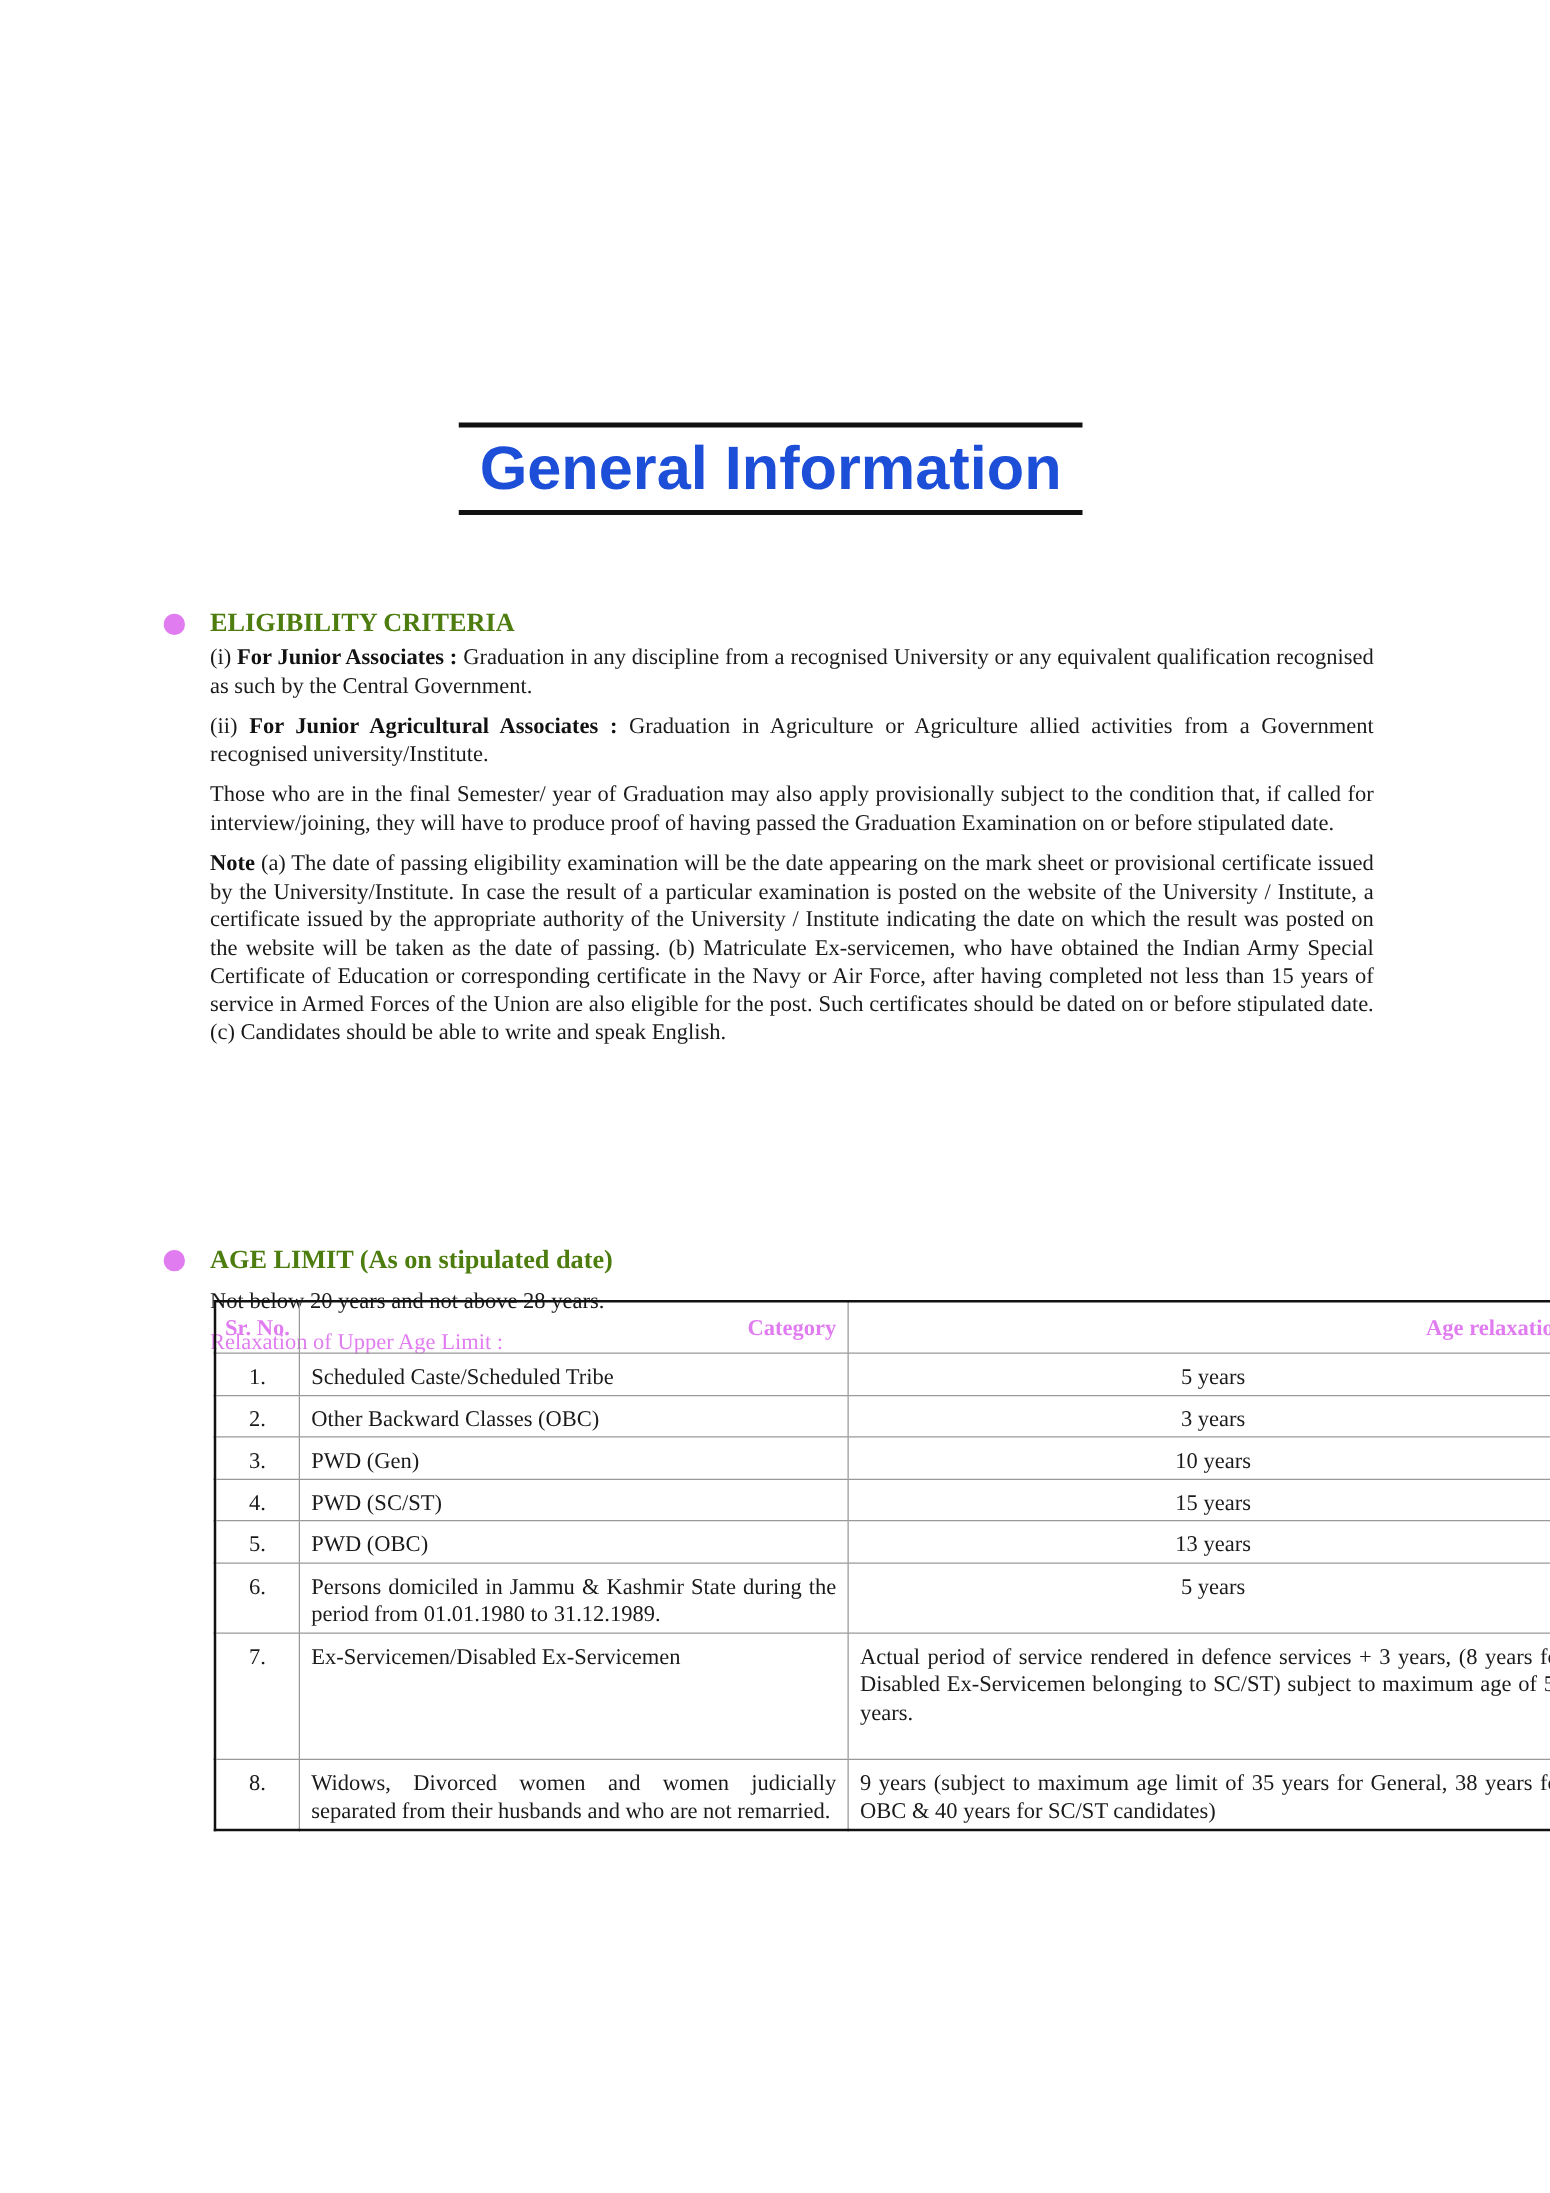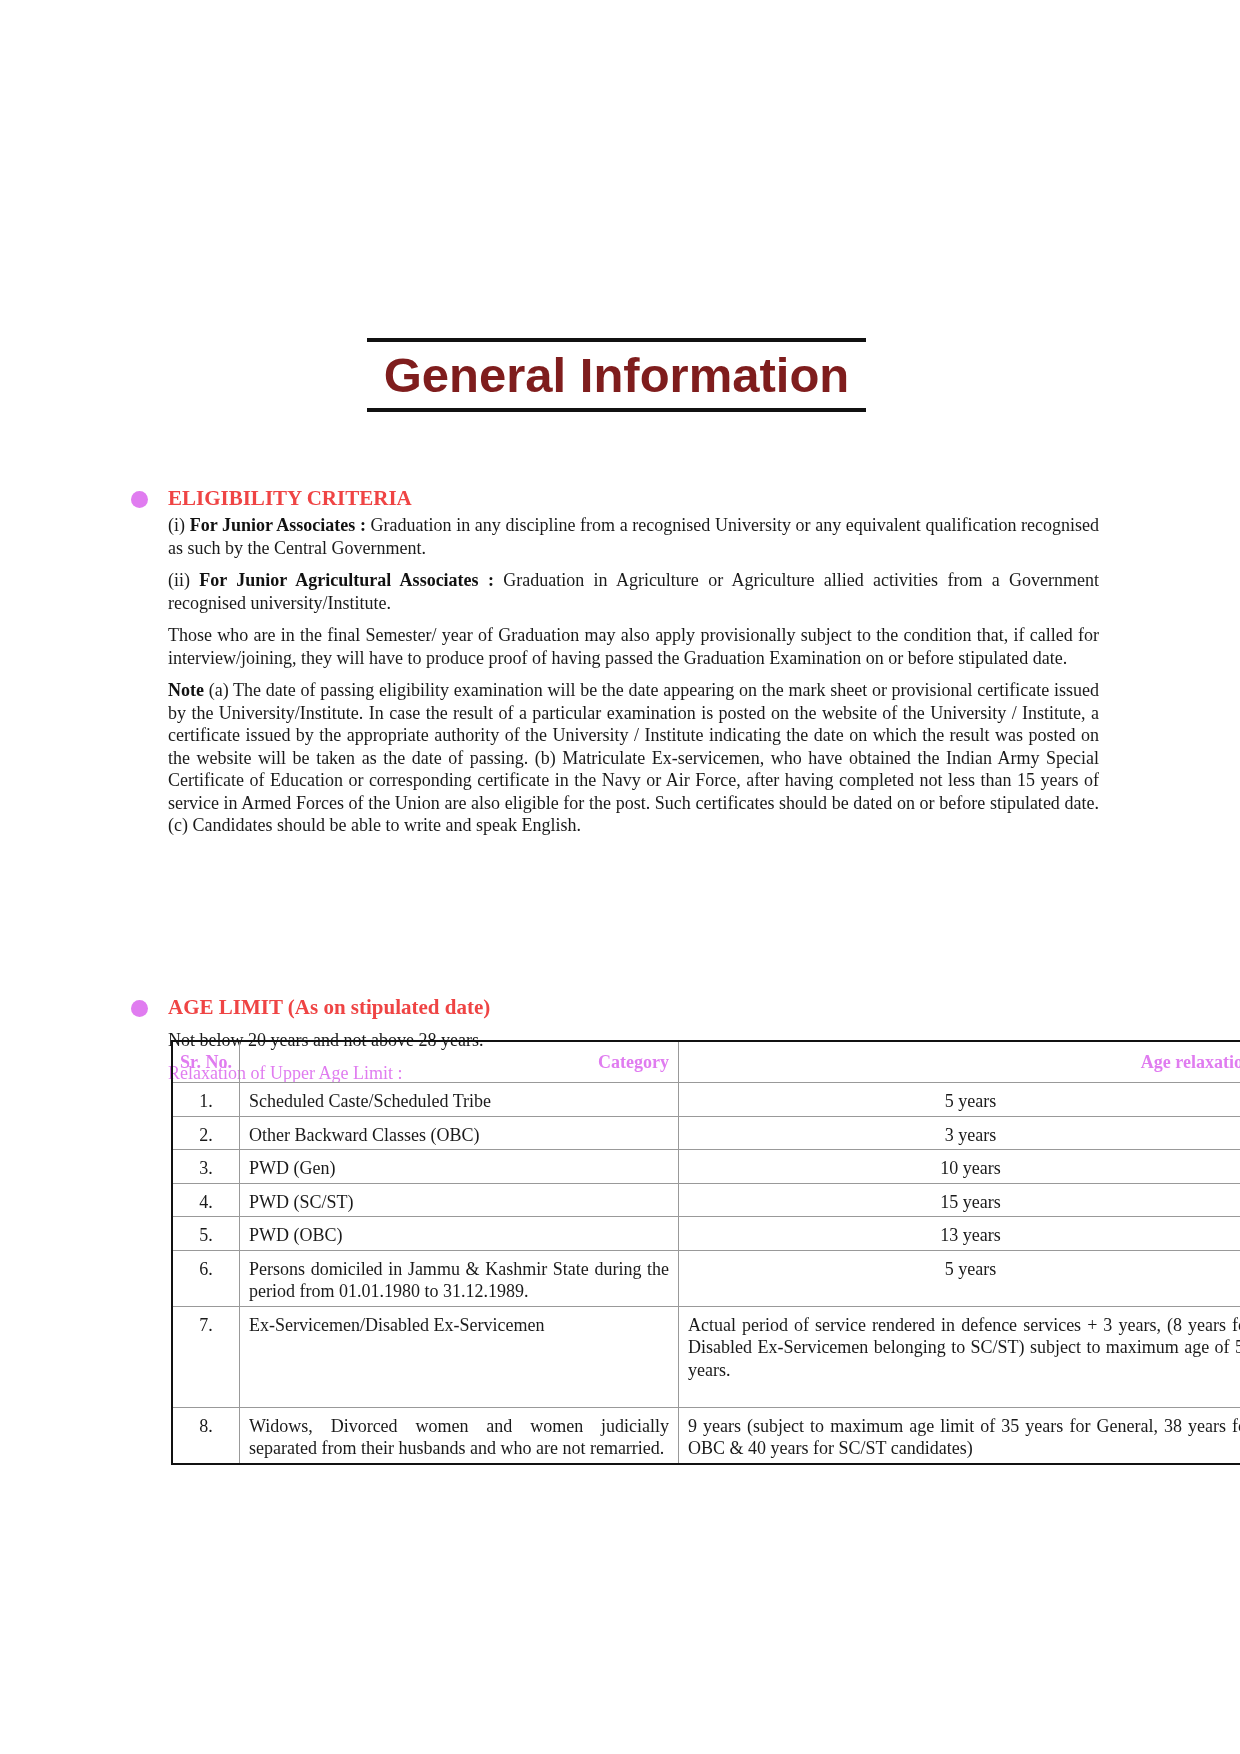--- a/index.html
+++ b/index.html
@@ -2,25 +2,25 @@
 <html><head>
 <meta charset="utf-8">
 <style>
   html, body { margin: 0; padding: 0; background: #ffffff; }
   body { width: 1240px; height: 1754px; position: relative; overflow: hidden;
          font-family: "Liberation Serif", serif; color: #1a1a1a; }
 
   .title-wrap { position: absolute; left: 367px; top: 338px; width: 499px; }
   .title-rule { height: 4px; background: #111; }
   .title-text { font-family: "Liberation Sans", sans-serif; font-weight: bold;
-                font-size: 49px; color: #7f1d1d; text-align: center;
+                font-size: 49px; color: #1d4ed8; text-align: center;
                 line-height: 62px; margin: 2px 0 2px 0; letter-spacing: 0px; }
 
   .section-head { position: absolute; left: 168px; font-weight: bold; font-size: 21px;
-                  color: #ef4444; }
+                  color: #4d7c0f; }
   .bullet { position: absolute; left: 131px; width: 17px; height: 17px; border-radius: 50%;
             background: #e07cf0; }
 
   .content { position: absolute; left: 168px; width: 931px; font-size: 18px; line-height: 22.5px; }
   .para { margin: 0; text-align: justify; }
   .para b { font-weight: bold; color: #111; }
 
   .subhead { position: absolute; left: 168px; font-weight: normal; font-size: 18px; color: #e07cf0; }
 
   table.relax { position: absolute; left: 171px; top: 1040px; width: 1093px;

